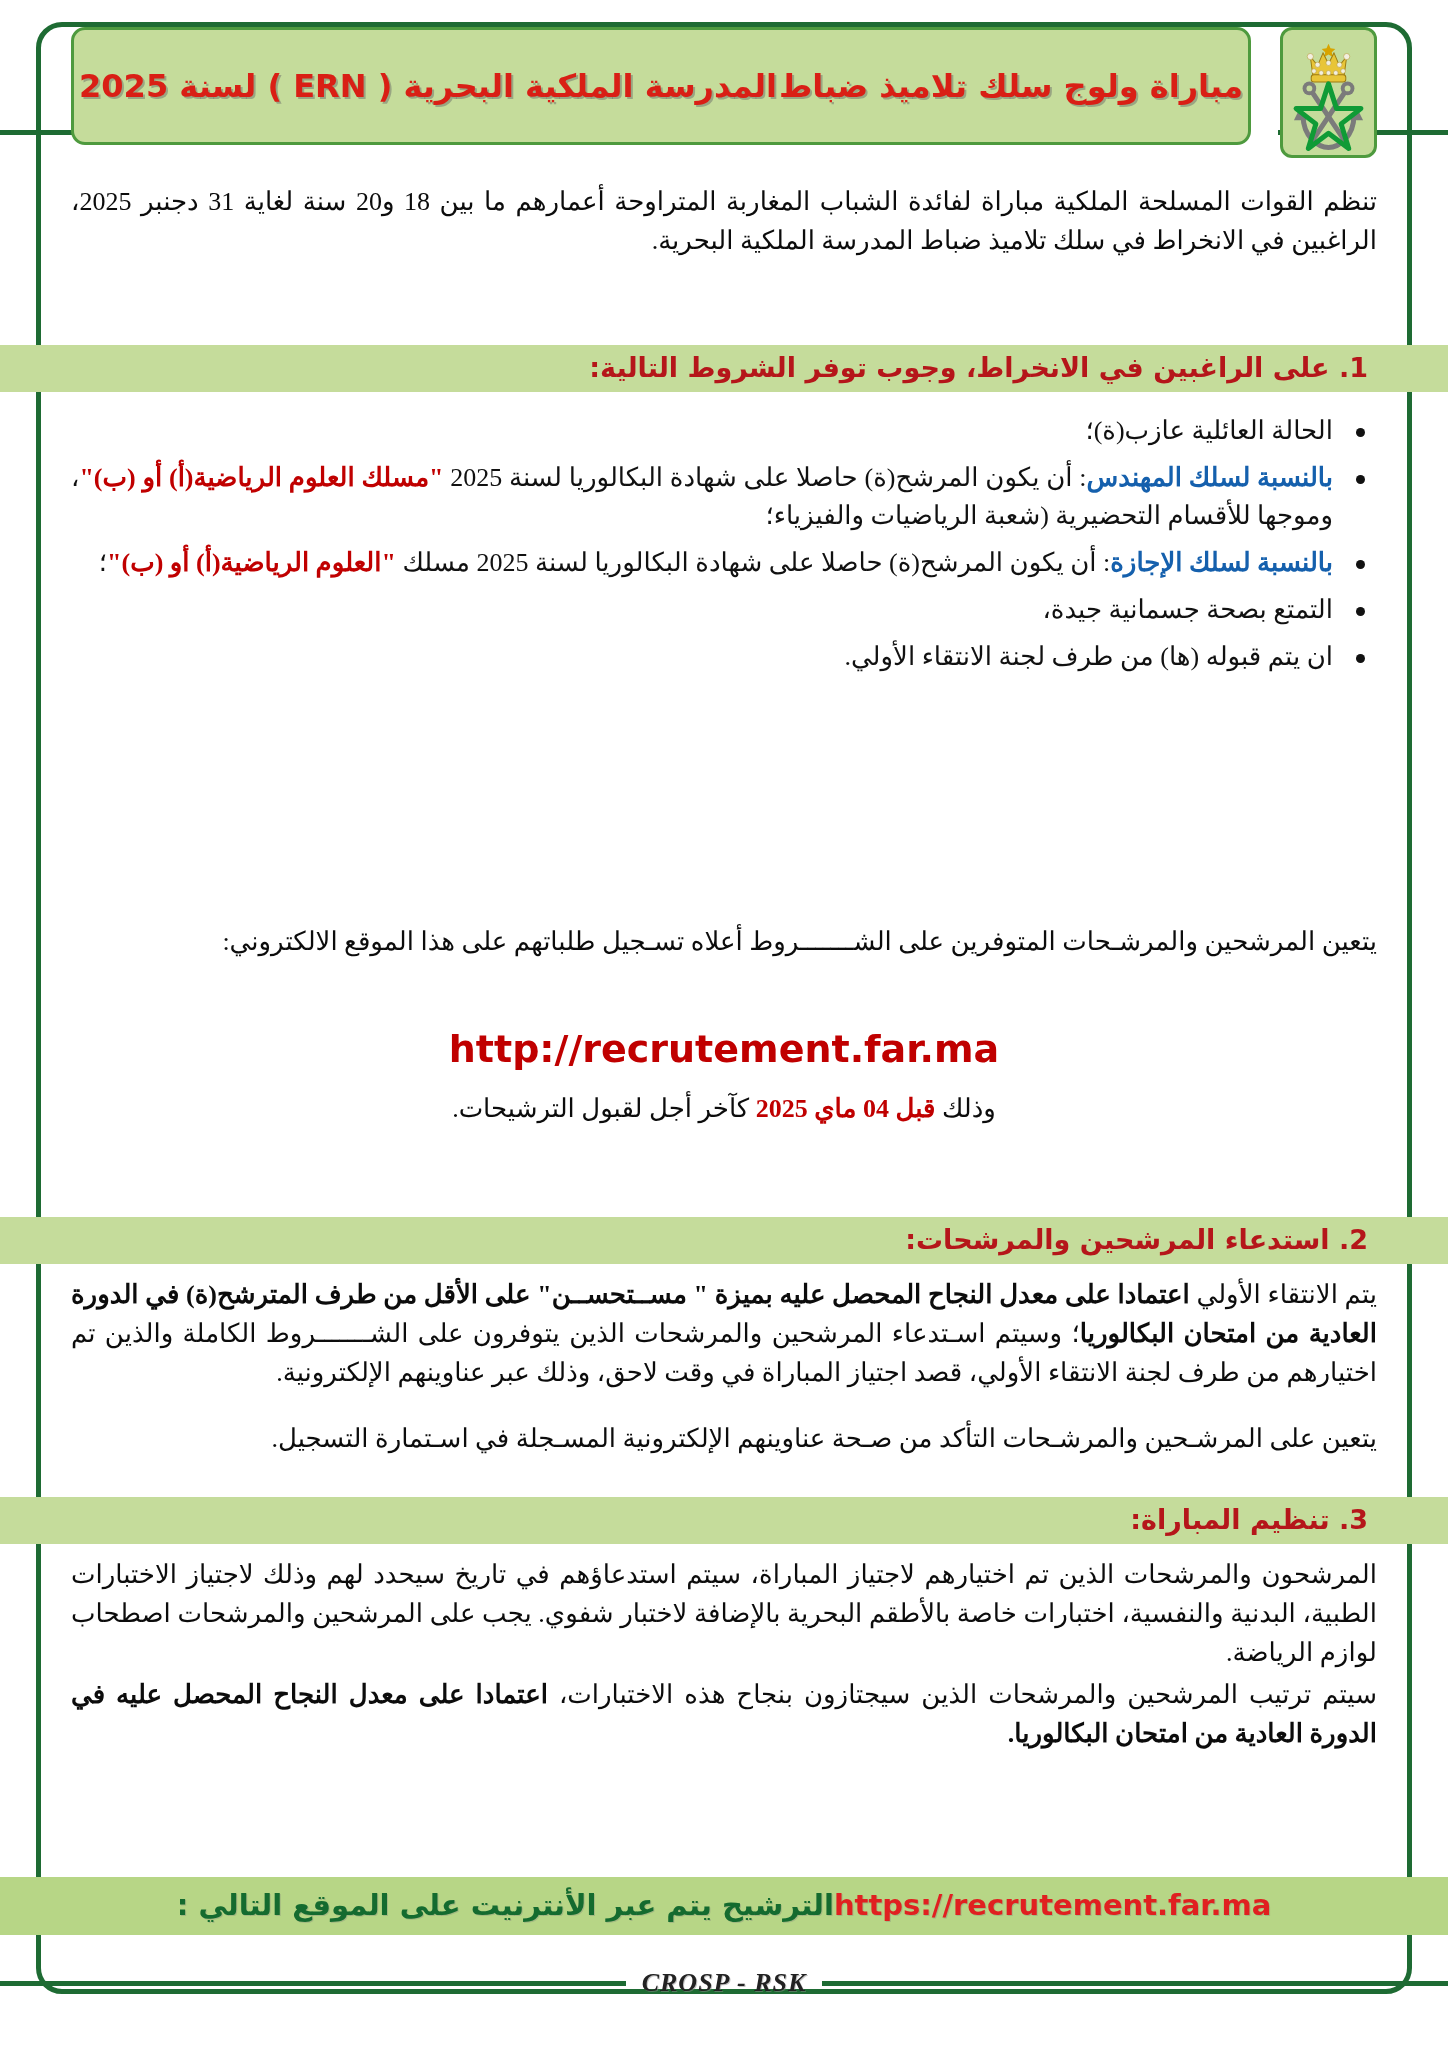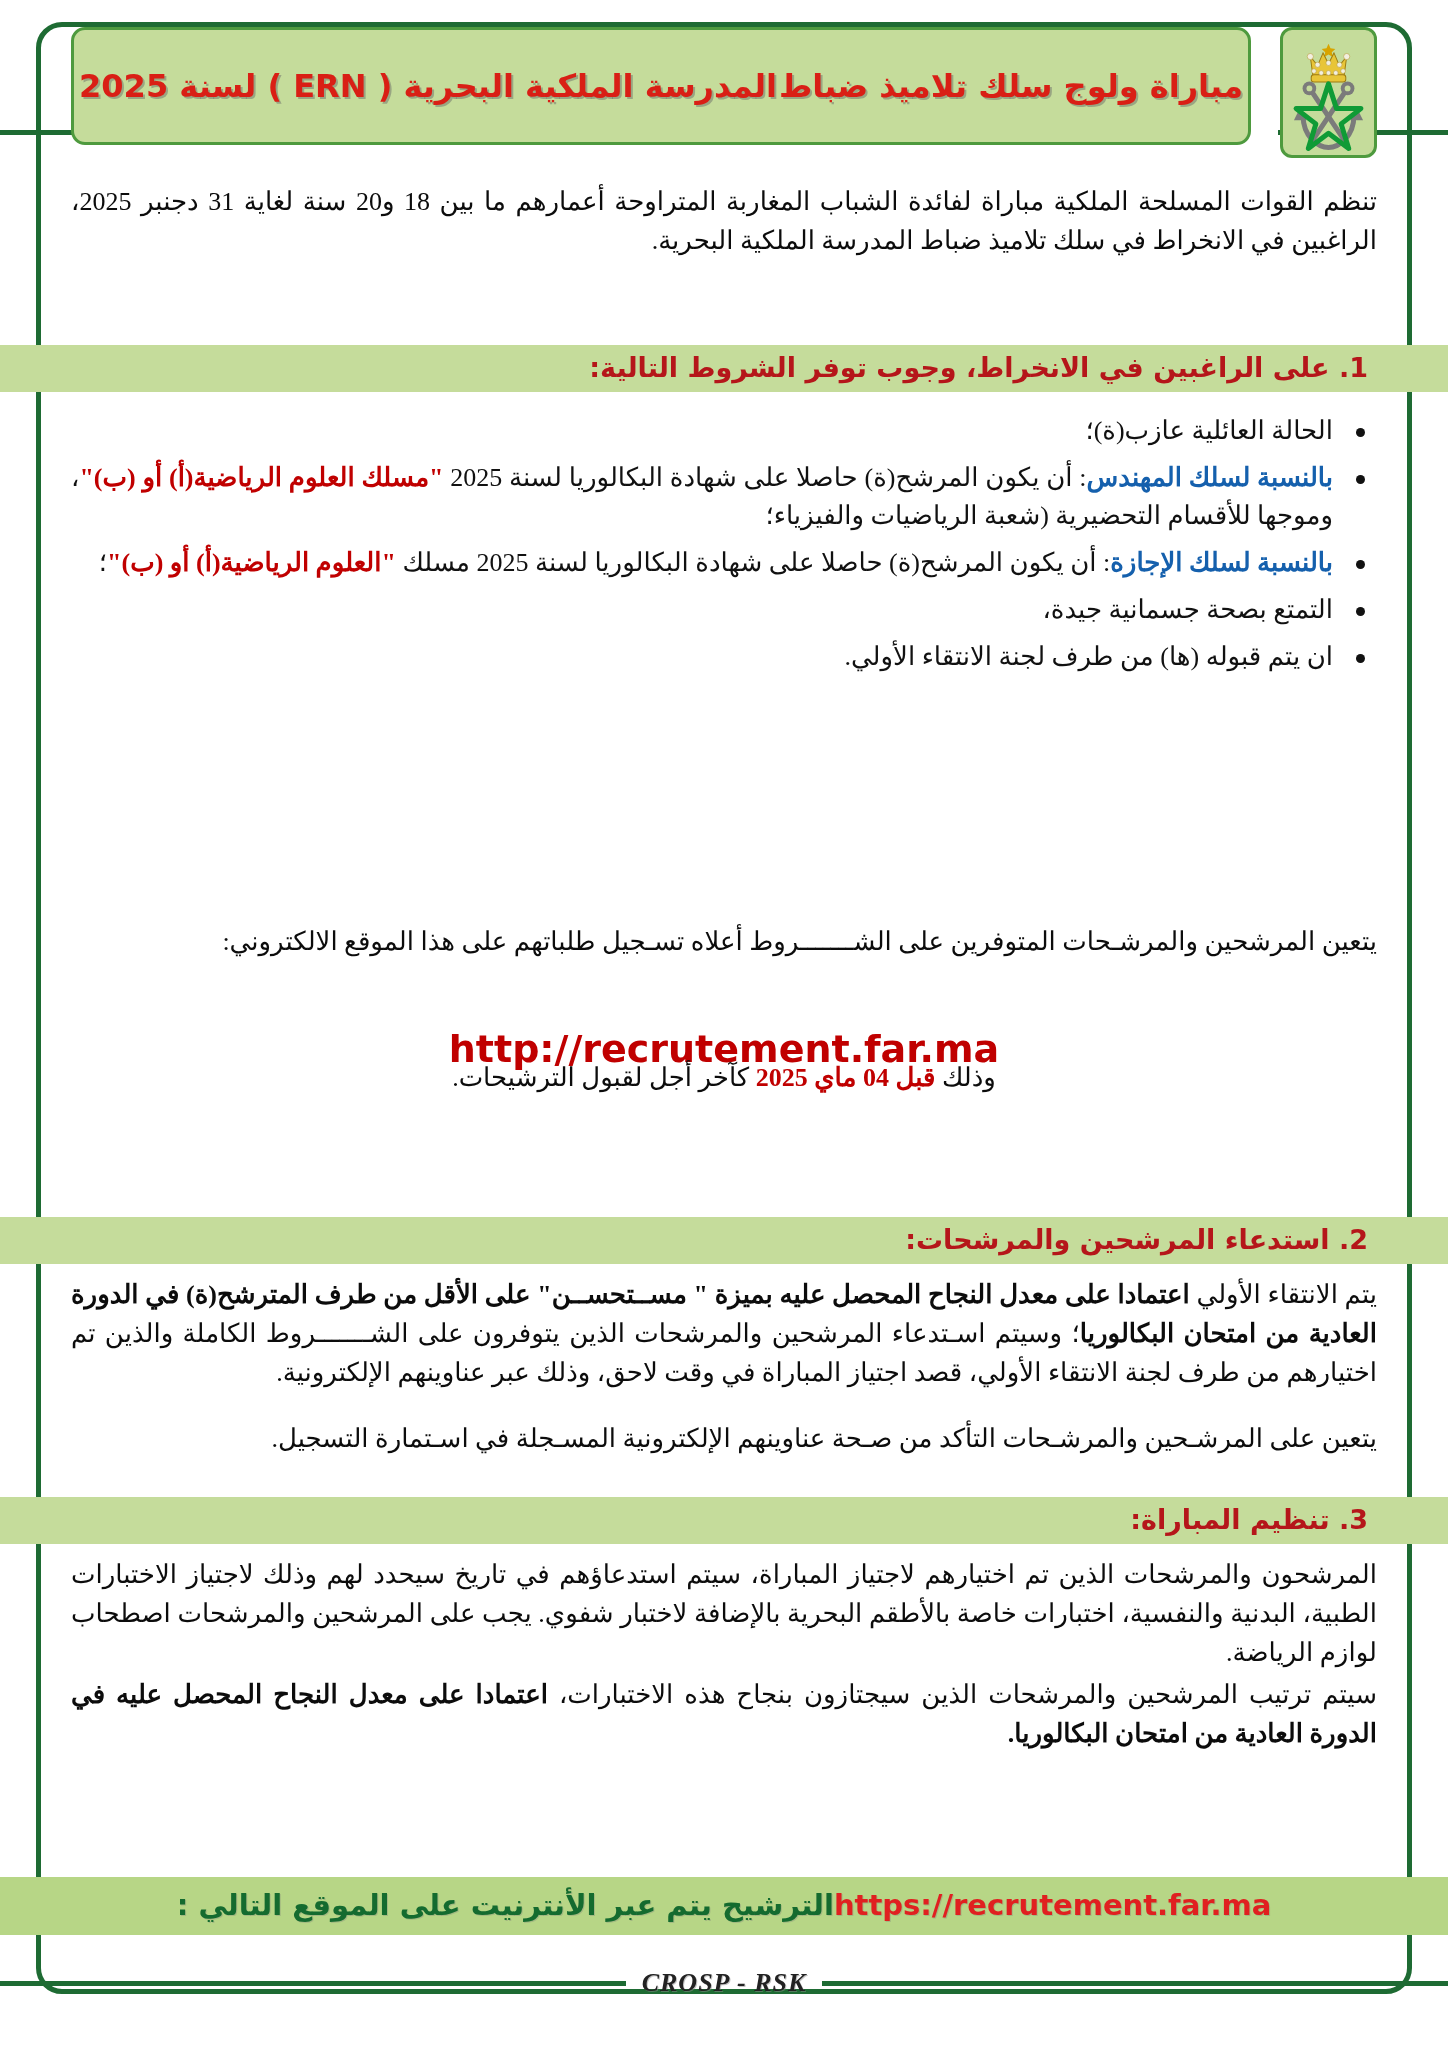--- a/index.html
+++ b/index.html
@@ -293,21 +293,21 @@
     <li><span><span class="blue-b">بالنسبة لسلك المهندس</span><span>: أن يكون المرشح(ة) حاصلا على شهادة البكالوريا لسنة 2025 </span><span class="red-b">"مسلك العلوم الرياضية(أ) أو (ب)"</span><span>، وموجها للأقسام التحضيرية (شعبة الرياضيات والفيزياء؛</span></span></li>
     <li><span><span class="blue-b">بالنسبة لسلك الإجازة</span><span>: أن يكون المرشح(ة) حاصلا على شهادة البكالوريا لسنة 2025 مسلك </span><span class="red-b">"العلوم الرياضية(أ) أو (ب)"</span><span>؛</span></span></li>
     <li><span><span>التمتع بصحة جسمانية جيدة،</span></span></li>
     <li><span><span>ان يتم قبوله (ها) من طرف لجنة الانتقاء الأولي.</span></span></li>
   </ul>
 
   <div class="para" style="position:absolute; right:30px; left:30px; top:895px;">يتعين المرشحين والمرشـحات المتوفرين على الشـــــــروط أعلاه تسـجيل طلباتهم على هذا الموقع الالكتروني:</div>
 
   <div class="url-big" style="top:1000px;">http://recrutement.far.ma</div>
 
-  <div class="para center-last" style="position:absolute; right:30px; left:30px; top:1031px; text-align:center;"><span>وذلك </span><span class="red-b">قبل 04 ماي 2025</span><span> كآخر أجل لقبول الترشيحات.</span></div>
+  <div class="para center-last" style="position:absolute; right:30px; left:30px; top:1062px; text-align:center;"><span>وذلك </span><span class="red-b">قبل 04 ماي 2025</span><span> كآخر أجل لقبول الترشيحات.</span></div>
 
   <div class="section-bar" style="top:1190px;">
     <div class="stitle">2. استدعاء المرشحين والمرشحات:</div>
   </div>
 
   <div class="para" style="position:absolute; right:30px; left:30px; top:1248px;"><span>يتم الانتقاء الأولي </span><span style="font-weight: bold;">اعتمادا على معدل النجاح المحصل عليه بميزة " مســتحســن" على الأقل من طرف المترشح(ة) في الدورة العادية من امتحان البكالوريا</span><span>؛ وسيتم اسـتدعاء المرشحين والمرشحات الذين يتوفرون على الشـــــــروط الكاملة والذين تم اختيارهم من طرف لجنة الانتقاء الأولي، قصد اجتياز المباراة في وقت لاحق، وذلك عبر عناوينهم الإلكترونية.</span></div>
 
   <div class="para" style="position:absolute; right:30px; left:30px; top:1392px;">يتعين على المرشـحين والمرشـحات التأكد من صـحة عناوينهم الإلكترونية المسـجلة في اسـتمارة التسجيل.</div>
 
   <div class="section-bar" style="top:1470px;">

